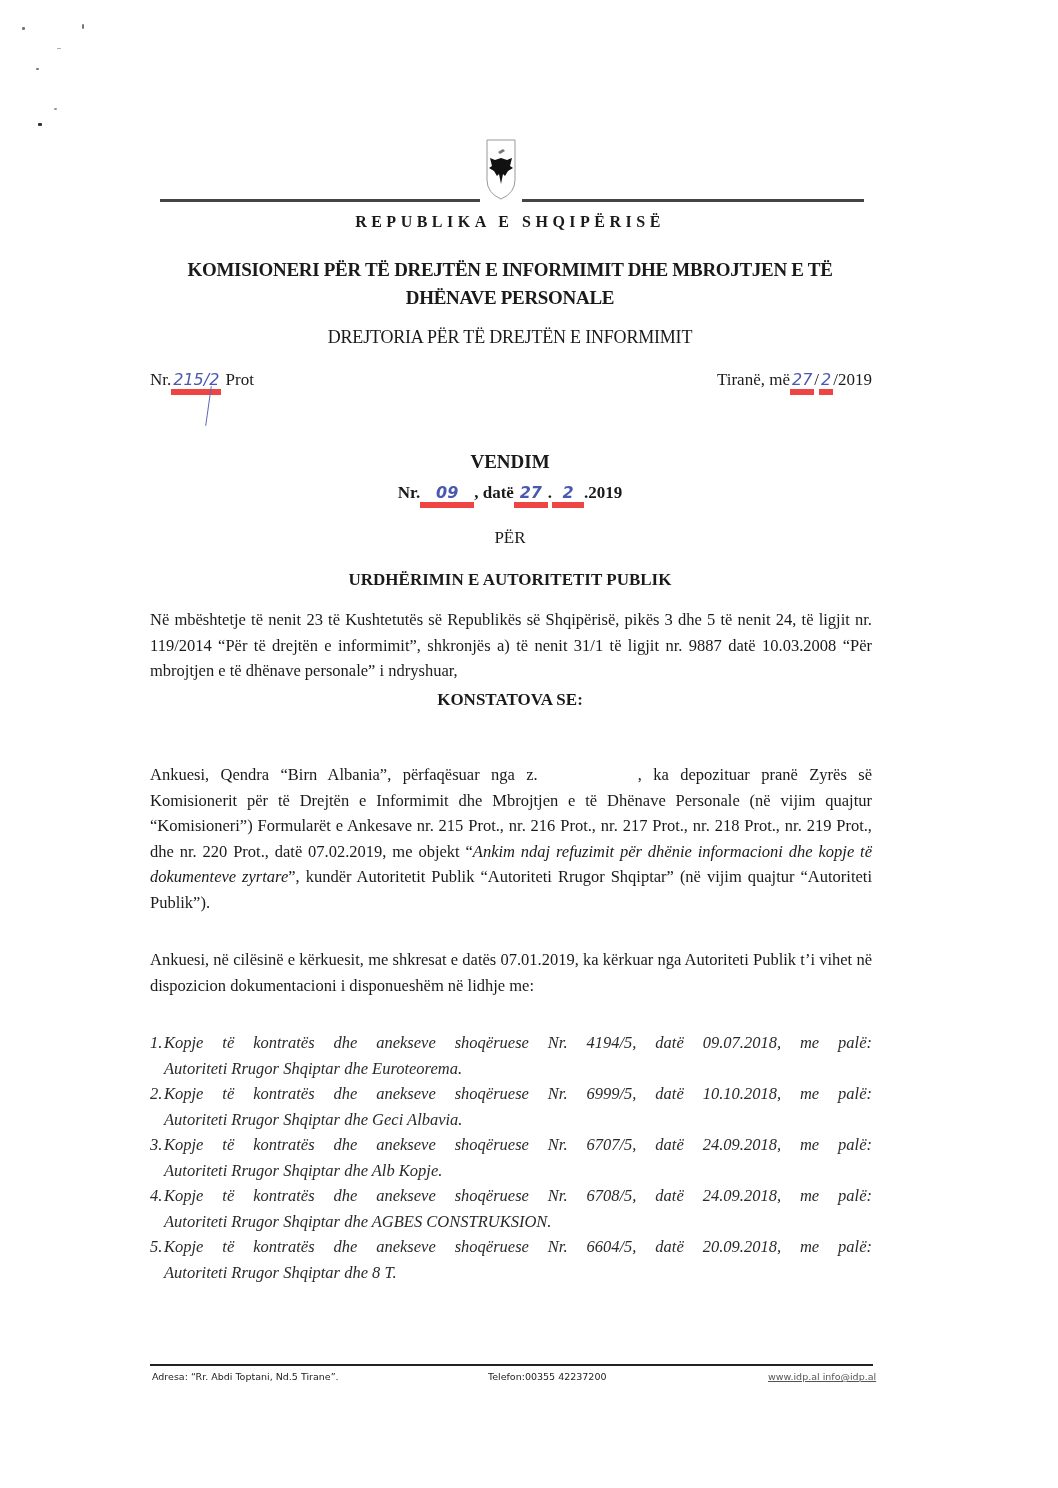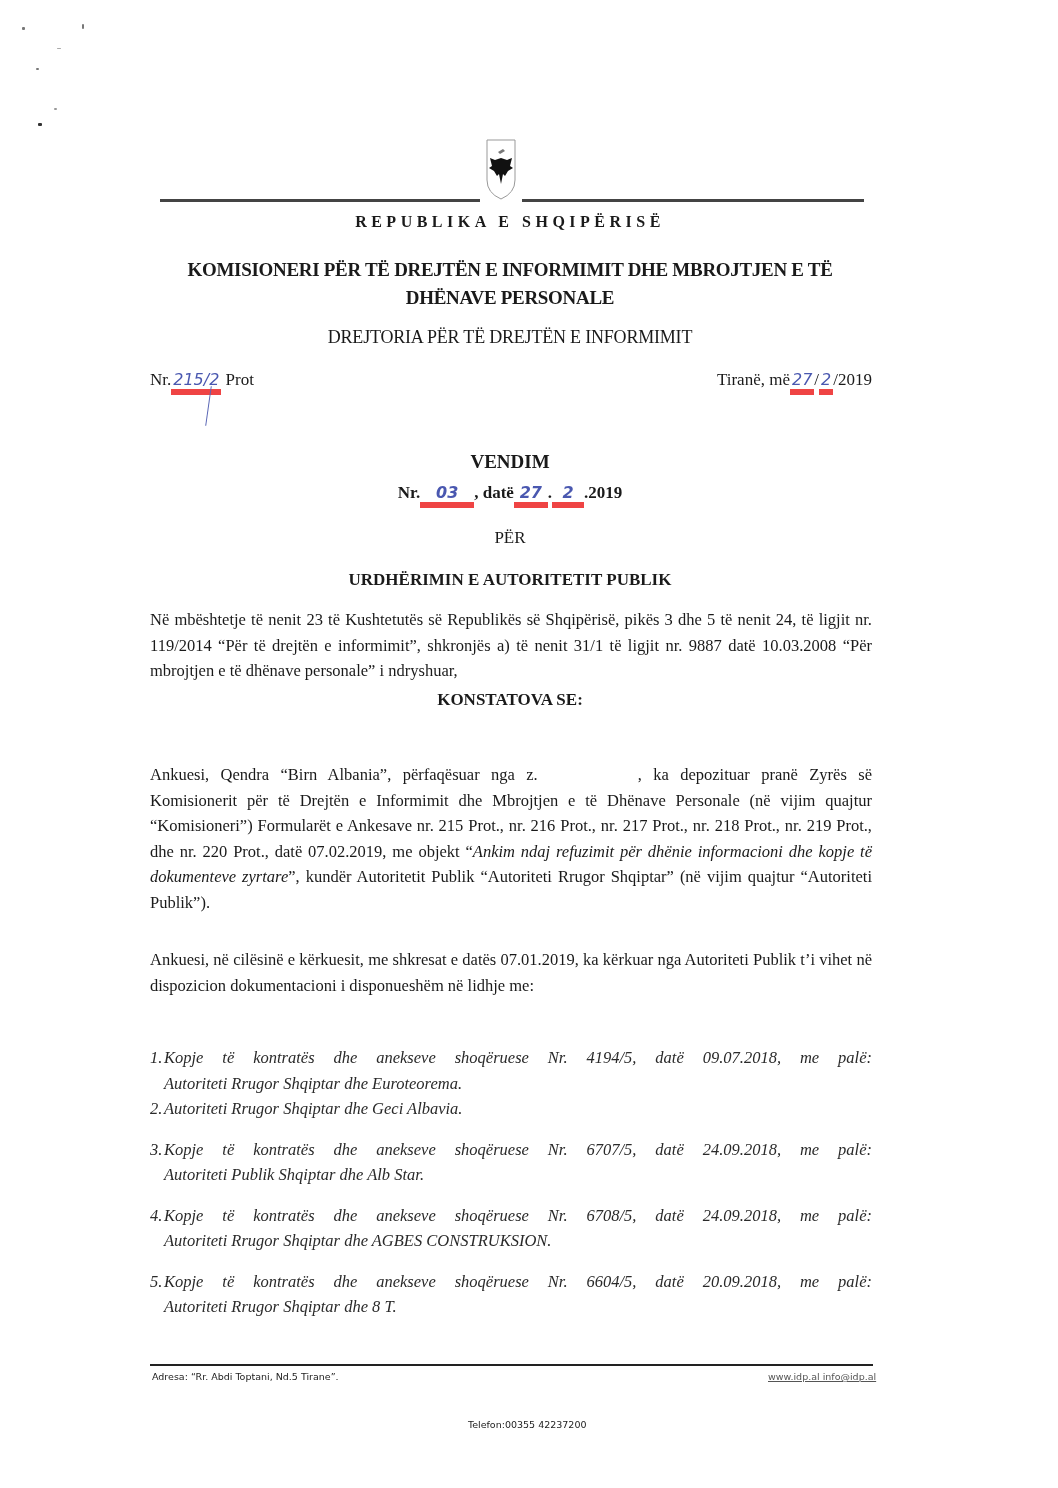--- a/index.html
+++ b/index.html
@@ -25,25 +25,25 @@
   .p1 { top: 607px; }
   .konst { top: 690px; font-size: 17px; font-weight: bold; }
   .p2 { top: 762px; }
   .p3 { top: 947px; }
   .para i { font-style: italic; }
   .redact { display: inline-block; width: 100px; }
   .list { position: absolute; left: 150px; width: 722px; top: 1030px; margin: 0; padding: 0; list-style: none;
           font-style: italic; font-size: 16.5px; line-height: 25.5px; color: #2a2a2a; }
   .list li { position: relative; padding-left: 14px; text-align: justify; }
   .list li .num { position: absolute; left: 0; }
-  .list li .line1 { display: block; text-align: justify; text-align-last: justify; margin-top: 15px; }
+  .list li .line1 { display: block; text-align: justify; text-align-last: justify; }
   .footer-line { position: absolute; left: 150px; top: 1364px; width: 723px; height: 2px; background: #222; }
   .footer { position: absolute; top: 1371px; font-family: "DejaVu Sans", sans-serif; font-size: 9.5px; color: #222; text-align: right; }
   .f-addr { left: 152px; }
-  .f-tel { left: 468px; margin-top: 48px; }
+  .f-tel { left: 488px; }
   .f-web { left: 768px; text-decoration: underline; color: #555; }
 </style>
 </head>
 <body>
 
 <div class="specks">
   <span style="left:22px;top:27px;width:3px;height:3px;"></span>
   <span style="left:82px;top:24px;width:2px;height:5px;"></span>
   <span style="left:57px;top:48px;width:4px;height:1px;background:#aaa;"></span>
   <span style="left:36px;top:68px;width:3px;height:2px;"></span>
@@ -67,38 +67,38 @@
   <span>Nr.</span><span class="hand">215/2</span>
   <span>Prot</span>
 </div>
 <div class="slash-mark"></div>
 <div class="tirane">
   <span>Tiranë, më</span><span class="hand">27</span>/<span class="hand">2</span><span>/2019</span>
 </div>
 
 <div class="center vendim">VENDIM</div>
 <div class="center vnr">
-  <span>Nr.</span><span class="hand" style="width:50px;text-align:center;">03</span><span>, datë</span><span class="hand" style="width:30px;text-align:center;">27</span>.<span class="hand" style="width:28px;text-align:center;">2</span><span>.2019</span>
+  <span>Nr.</span><span class="hand" style="width:50px;text-align:center;">09</span><span>, datë</span><span class="hand" style="width:30px;text-align:center;">27</span>.<span class="hand" style="width:28px;text-align:center;">2</span><span>.2019</span>
 </div>
 <div class="center per">PËR</div>
 <div class="center urdh">URDHËRIMIN E AUTORITETIT PUBLIK</div>
 
 <div class="para p1">Në mbështetje të nenit 23 të Kushtetutës së Republikës së Shqipërisë,  pikës 3 dhe 5 të nenit 24, të ligjit nr. 119/2014 “Për të drejtën e informimit”, shkronjës a) të nenit 31/1 të ligjit nr. 9887 datë 10.03.2008 “Për mbrojtjen e të dhënave personale” i ndryshuar,</div>
 <div class="center konst">KONSTATOVA SE:</div>
 
 <div class="para p2">
   <span>Ankuesi, Qendra “Birn Albania”, përfaqësuar nga z.</span><span class="redact"></span><span>, ka depozituar pranë Zyrës së Komisionerit për të Drejtën e Informimit dhe Mbrojtjen e të Dhënave Personale (në vijim quajtur “Komisioneri”) Formularët e Ankesave nr. 215 Prot., nr. 216 Prot., nr. 217 Prot., nr. 218 Prot., nr. 219 Prot., dhe nr. 220 Prot., datë 07.02.2019, me objekt “</span><i>Ankim ndaj refuzimit për dhënie informacioni dhe kopje të dokumenteve zyrtare</i><span>”, kundër Autoritetit Publik “Autoriteti Rrugor Shqiptar” (në vijim quajtur “Autoriteti Publik”).</span>
 </div>
 
 <div class="para p3">Ankuesi, në cilësinë e kërkuesit, me shkresat e datës 07.01.2019, ka kërkuar nga Autoriteti Publik t’i vihet në dispozicion dokumentacioni i disponueshëm në lidhje me:</div>
 
 <ol class="list">
   <li><span class="num">1.</span><span class="line1">Kopje të kontratës dhe anekseve shoqëruese Nr. 4194/5, datë 09.07.2018, me palë:</span><span>Autoriteti Rrugor Shqiptar dhe Euroteorema.</span></li>
-  <li><span class="num">2.</span><span>Autoriteti Rrugor Shqiptar dhe Geci Albavia.</span></li>
-  <li><span class="num">3.</span><span class="line1">Kopje të kontratës dhe anekseve shoqëruese Nr. 6707/5, datë 24.09.2018, me palë:</span><span>Autoriteti Publik Shqiptar dhe Alb Star.</span></li>
+  <li><span class="num">2.</span><span class="line1">Kopje të kontratës dhe anekseve shoqëruese Nr. 6999/5, datë 10.10.2018, me palë:</span><span>Autoriteti Rrugor Shqiptar dhe Geci Albavia.</span></li>
+  <li><span class="num">3.</span><span class="line1">Kopje të kontratës dhe anekseve shoqëruese Nr. 6707/5, datë 24.09.2018, me palë:</span><span>Autoriteti Rrugor Shqiptar dhe Alb Kopje.</span></li>
   <li><span class="num">4.</span><span class="line1">Kopje të kontratës dhe anekseve shoqëruese Nr. 6708/5, datë 24.09.2018, me palë:</span><span>Autoriteti Rrugor Shqiptar dhe AGBES CONSTRUKSION.</span></li>
   <li><span class="num">5.</span><span class="line1">Kopje të kontratës dhe anekseve shoqëruese Nr. 6604/5, datë 20.09.2018, me palë:</span><span>Autoriteti Rrugor Shqiptar dhe 8 T.</span></li>
 </ol>
 
 <div class="footer-line"></div>
 <div class="footer f-addr">Adresa: “Rr. Abdi Toptani, Nd.5 Tirane”.</div>
 <div class="footer f-tel">Telefon:00355 42237200</div>
 <div class="footer f-web">www.idp.al info@idp.al</div>
 
 </body></html>

